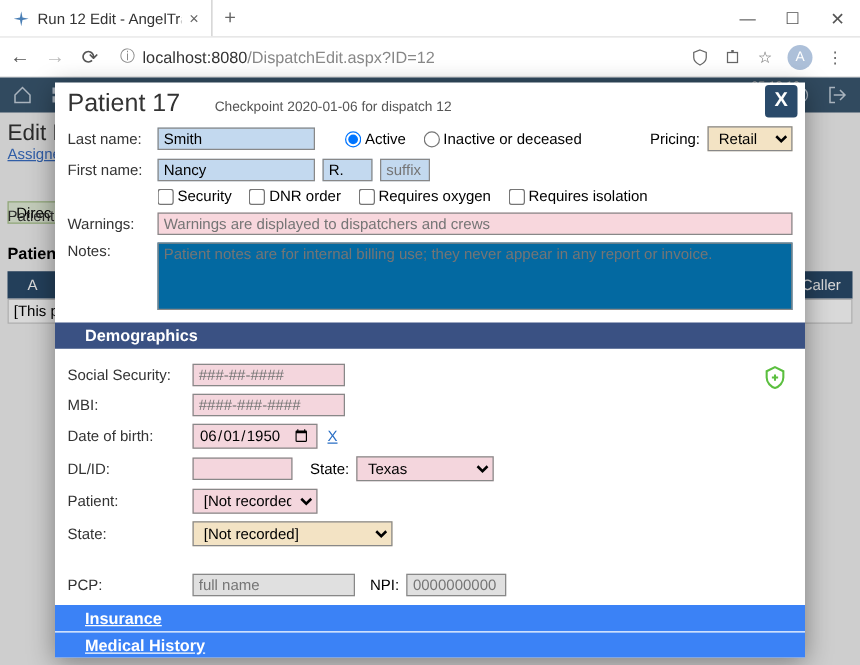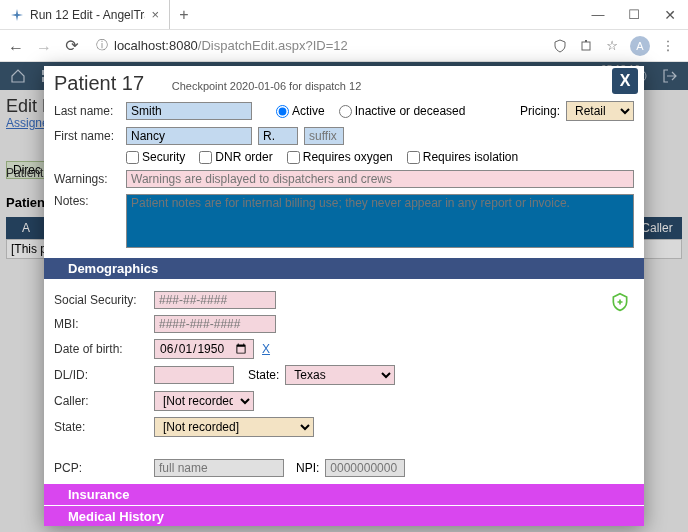--- a/index.html
+++ b/index.html
@@ -61,21 +61,21 @@
 .radio-wrap { display: flex; align-items: center; gap: 3px; font-size: 12px; margin-left: 8px; }
 .spacer { flex: 1; }
 .pricing-lbl { font-size: 12px; }
 .pricing-sel { width: 68px; }
 .chk-row { display: flex; align-items: center; margin-top: 5px; gap: 14px; margin-left: 72px; font-size: 12px; }
 .chk-wrap { display: flex; align-items: center; gap: 3px; }
 .warn-inp { flex: 1; background: #f8d7dd; }
 .notes-area { flex: 1; background: #0369a1; height: 54px; resize: none; }
 
 .section-hdr { background: #3a5183; color: #fff; padding: 3px 24px; font-size: 13px; font-weight: bold; margin: 10px -10px 0 -10px; }
-.section-hdr.collapsed { background: #d946ef; margin-top: 1px; cursor: pointer; }
+.section-hdr.collapsed { background: #3b82f6; margin-top: 1px; cursor: pointer; text-decoration: underline; }
 .demo-body { padding: 6px 0; }
 .ssn { width: 122px; }
 .mbi { width: 122px; }
 .dob { width: 100px; }
 .dob-clear { color: #2a6fc5; font-size: 12px; text-decoration: underline; cursor: pointer; margin-left: 2px; }
 .dlid { width: 80px; }
 .state-lbl { font-size: 12px; margin-left: 8px; }
 .state-sel { width: 110px; }
 .gender-sel { width: 100px; }
 .race-sel { width: 160px; }
@@ -250,21 +250,21 @@
         <input type="date" class="txt inp-pink dob" value="1950-06-01" style="">
         <a class="dob-clear">X</a>
       </div>
       <div class="form-row">
         <span class="lbl-wide">DL/ID:</span>
         <input class="txt inp-pink dlid" style="">
         <span class="state-lbl">State:</span>
         <select class="sel inp-pink state-sel"><option>Texas</option></select>
       </div>
       <div class="form-row">
-        <span class="lbl-wide">Caller:</span>
+        <span class="lbl-wide">Patient:</span>
         <select class="sel inp-pink gender-sel"><option>[Not recorded]</option></select>
       </div>
       <div class="form-row">
         <span class="lbl-wide">State:</span>
         <select class="sel inp-tan race-sel"><option>[Not recorded]</option></select>
       </div>
       <div class="form-row" style="margin-top:22px">
         <span class="lbl-wide">PCP:</span>
         <input class="txt inp-grey pcp" placeholder="full name" style="">
         <span class="npi-lbl">NPI:</span>

